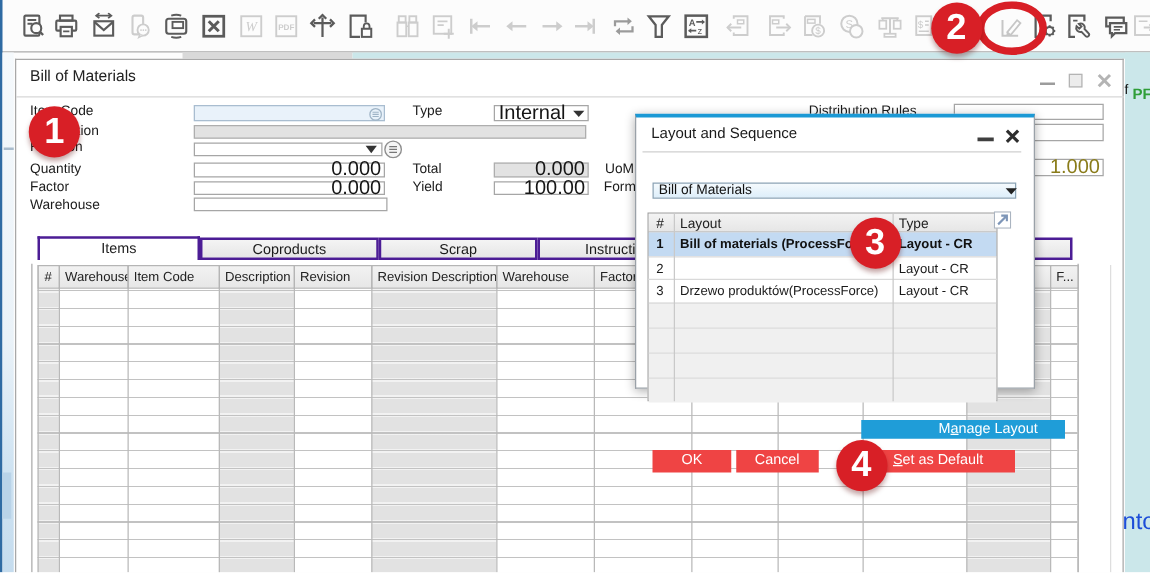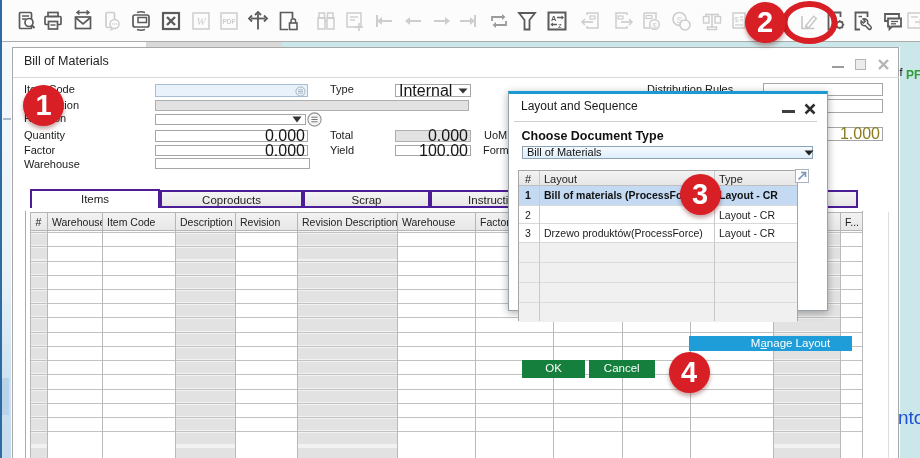--- a/index.html
+++ b/index.html
@@ -5,21 +5,21 @@
 html,body{margin:0;padding:0;background:#fff;}
 #page{position:relative;width:920px;height:458px;overflow:hidden;font-family:"Liberation Sans",sans-serif;background:#fcfcfc;}
 .ab{position:absolute;}
 .lbl{position:absolute;font-size:11px;color:#1b1b1b;white-space:nowrap;line-height:12px;}
 .fld{position:absolute;background:#fff;border:1px solid #a6a6a6;font-size:16px;color:#151515;box-sizing:border-box;line-height:10px;white-space:nowrap;}
 .num{text-align:right;padding-right:2px;}
 .redc{position:absolute;width:41px;height:41px;border-radius:50%;background:#d81f26;color:#fff;font-size:29px;font-weight:bold;text-align:center;line-height:41px;z-index:60;box-shadow:0 3px 4px rgba(90,0,0,0.35);}
 .vline{position:absolute;width:1px;background:#bfbfbf;}
 .tab{position:absolute;top:0;height:18px;background:linear-gradient(#f4f4f4,#e6e6e6);border:2px solid #4c1d95;box-sizing:border-box;text-align:center;font-size:11.5px;color:#1b1b1b;line-height:17px;}
 .gh{position:absolute;top:0;height:19px;background:linear-gradient(#f2f2f2,#e7e7e7);border:1px solid #b5b5b5;box-sizing:border-box;font-size:10.5px;color:#222;line-height:18px;padding-left:4.5px;white-space:nowrap;overflow:hidden;}
-.btn{position:absolute;background:#15803d;color:#fff;font-size:11.5px;text-align:center;}
+.btn{position:absolute;background:#ef4444;color:#fff;font-size:11.5px;text-align:center;}
 </style>
 </head>
 <body>
 <div id="page">
 
 <div class="ab" id="toolbar" style="left:0;top:0;width:920px;height:41px;background:#fcfcfc;"></div>
 <div class="ab" style="left:0;top:41px;width:920px;height:1px;background:#ababab;"></div>
 
 <div class="ab" style="left:146px;top:42px;width:136px;height:5px;background:#d9d9d9;"></div>
 <div class="ab" style="left:282px;top:42px;width:638px;height:5px;background:#cbe7ea;"></div>
@@ -315,21 +315,20 @@
 <div class="gh" style="left:772.5px;top:212px;width:68px;"></div>
 <div class="gh" style="left:839.5px;top:212px;width:23px;">F...</div>
 
 <div class="ab" id="dlg" style="left:508px;top:91px;width:320px;height:220px;background:#fff;border:1px solid #9aa1a8;border-top:3px solid #1b99d5;box-sizing:border-box;box-shadow:0 2px 8px rgba(0,0,0,0.33);z-index:20;">
   <div class="ab" style="left:12px;top:5px;font-size:12px;color:#1a1a1a;">Layout and Sequence</div>
   <div class="ab" style="left:273px;top:16px;width:13px;height:3px;background:#3f3f3f;"></div>
   <svg class="ab" style="left:294px;top:8px;" width="14" height="14" viewBox="0 0 14 14">
         <path d="M2.5 2.5 L11.5 11.5 M11.5 2.5 L2.5 11.5" stroke="#2e2e2e" stroke-width="2.5" fill="none"></path>
       </svg>
   <div class="ab" style="left:5px;top:27px;width:303px;height:1px;background:#cfcfcf;"></div>
-  <div class="ab" style="left:12.5px;top:35px;font-size:12.5px;font-weight:bold;color:#111;">Choose Document Type</div>
   <div class="ab" style="left:13px;top:52px;width:291px;height:13px;background:linear-gradient(#f5fafd,#ddeefa);border:1px solid #8ba3b5;box-sizing:border-box;font-size:11px;color:#111;line-height:11px;padding-left:4px;">Bill of Materials</div>
   <svg class="ab" style="left:295px;top:56px;" width="10" height="6" viewBox="0 0 10 6">
         <path d="M0.5 0.5 L9.5 0.5 L5 5.5 Z" fill="#222"></path>
       </svg>
 
   <div class="ab" style="left:9px;top:76px;width:280px;height:151px;border:1px solid #a6a6a6;background:#f1f1f1;box-sizing:border-box;">
     <div class="ab" style="left:0;top:0;width:278px;height:14px;background:linear-gradient(#f3f3f3,#e6e6e6);border-bottom:1px solid #bfbfbf;"></div>
     <div class="ab" style="left:6px;top:1.5px;font-size:11px;color:#222;">#</div>
     <div class="ab" style="left:25px;top:1.5px;font-size:11px;color:#222;">Layout</div>
     <div class="ab" style="left:200px;top:1.5px;font-size:11px;color:#222;">Type</div>
@@ -355,20 +354,21 @@
     <div class="ab" style="left:195px;top:0;width:1px;height:150px;background:#c9c9c9;"></div>
   </div>
   <svg class="ab" style="left:286px;top:75px;" width="14" height="14" viewBox="0 0 14 14">
         <rect x="0.5" y="0.5" width="13" height="13" fill="#fff" stroke="#aab4c0" stroke-width="1"></rect>
         <path d="M3.5 10.5 L10 4 M10.5 8 L10.5 3.5 L6 3.5" stroke="#7e96b8" stroke-width="1.7" fill="none"></path>
       </svg>
 
   <div class="btn" style="left:180px;top:241.5px;width:123px;height:15px;background:#1f9dd8;line-height:15px;padding-left:40px;">M<u>a</u>nage Layout</div>
   <div class="btn" style="left:13px;top:266px;width:63px;height:17.5px;line-height:17.5px;">OK</div>
   <div class="btn" style="left:79.5px;top:266px;width:66.5px;height:17.5px;line-height:17.5px;">Cancel</div>
+  <div class="btn" style="left:180px;top:266px;width:123px;height:17.5px;line-height:17.5px;"><u>S</u>et as Default</div>
 </div>
 
 <div class="redc" style="left:23px;top:84.5px;">1</div>
 <div class="redc" style="left:744.5px;top:1.5px;">2</div>
 <svg class="ab" style="left:781px;top:1px;z-index:59;" width="57" height="44" viewBox="0 0 57 44">
       <ellipse cx="28.5" cy="21.5" rx="25" ry="18.5" fill="none" stroke="#d81f26" stroke-width="6"></ellipse>
     </svg>
 <div class="redc" style="left:679.5px;top:173.5px;z-index:70;">3</div>
 <div class="redc" style="left:668.5px;top:351.5px;z-index:70;">4</div>
 </div>

